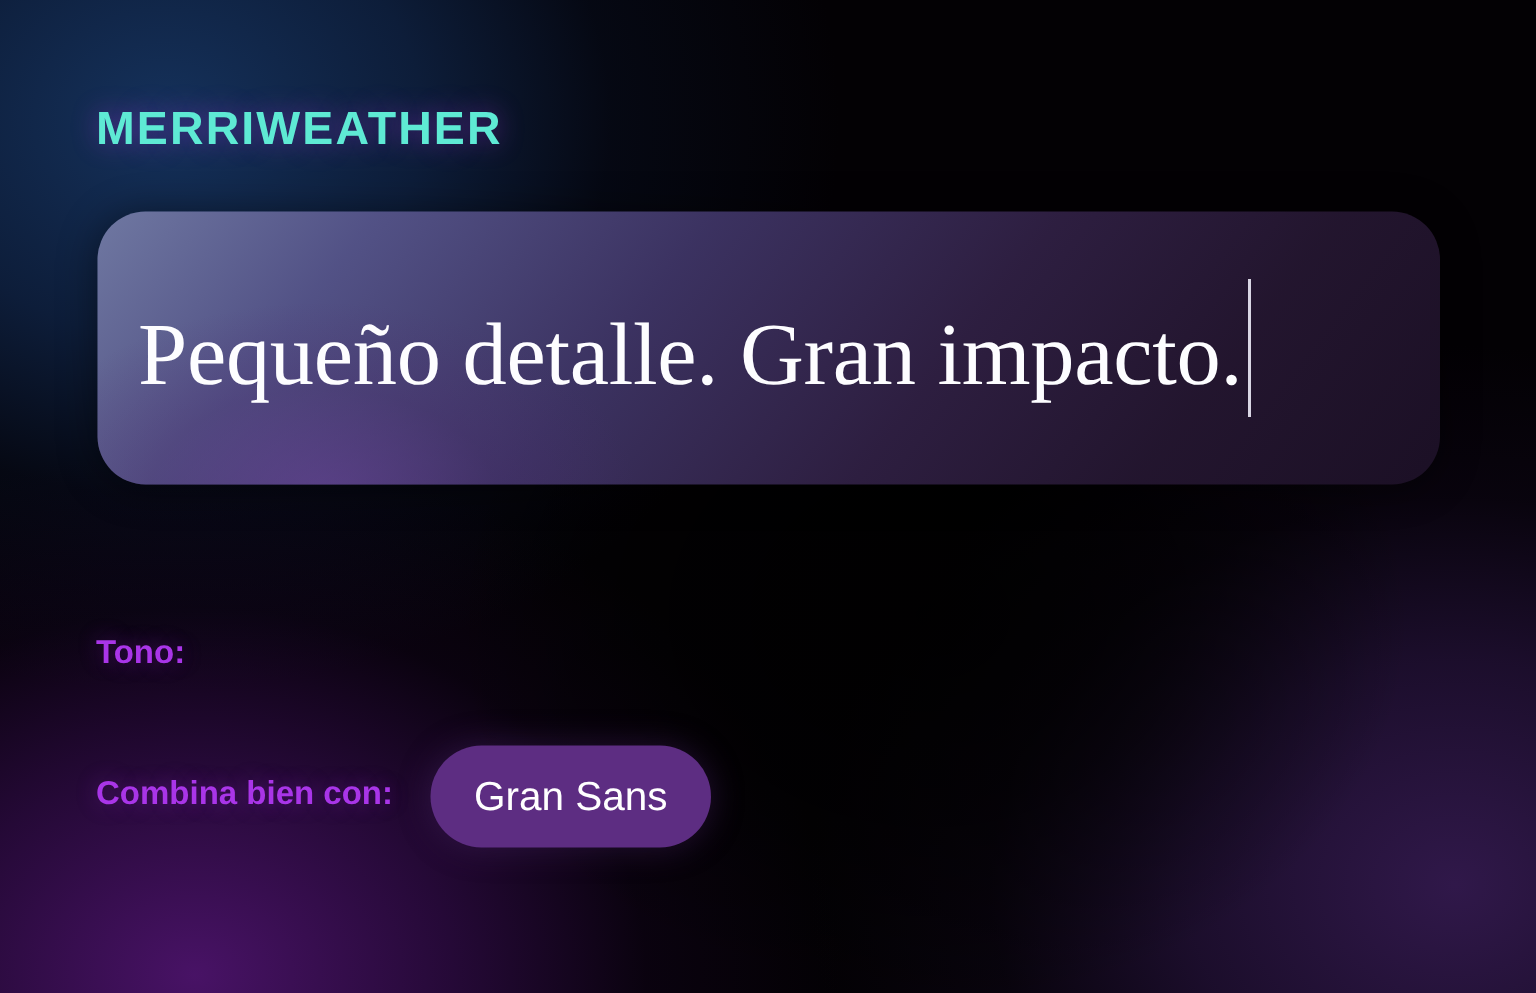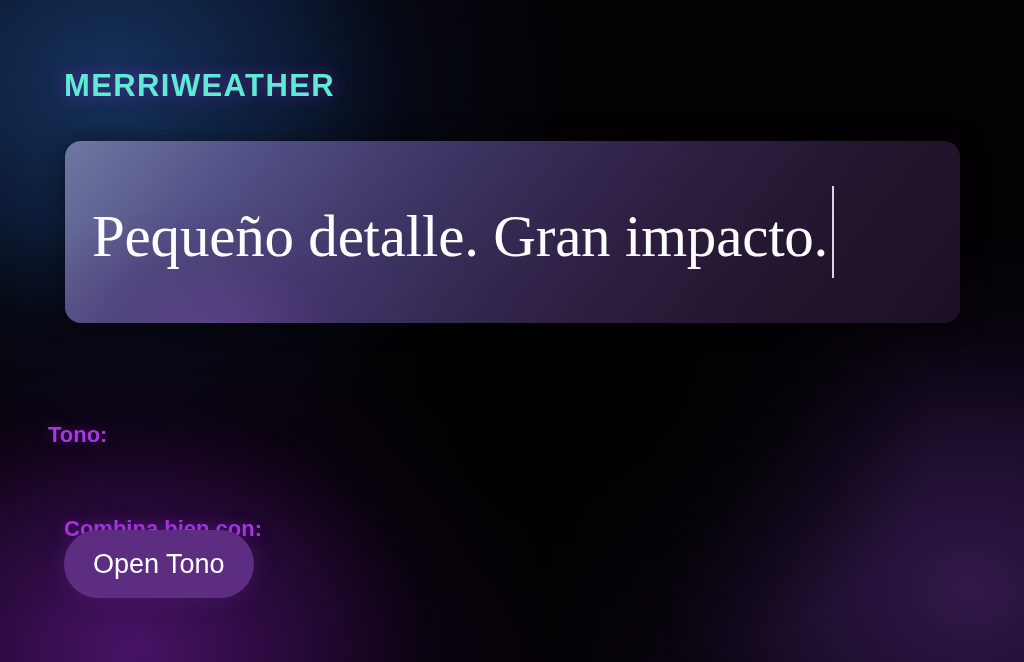--- a/index.html
+++ b/index.html
@@ -92,21 +92,21 @@
     text-shadow: 0 0 18px rgba(169,53,232,0.45);
     white-space: nowrap;
   }
 
   .preview-panel {
     position: absolute;
     left: 65px;
     top: 141px;
     width: 895px;
     height: 182px;
-    border-radius: 16px;
+    border-radius: 32px;
     background:
       linear-gradient(128deg,
         rgba(116,124,166,0.95) 0%,
         rgba(88,86,140,0.92) 18%,
         rgba(64,54,104,0.92) 40%,
         rgba(48,32,68,0.94) 62%,
         rgba(36,22,48,0.96) 80%,
         rgba(28,16,38,0.97) 100%);
     box-shadow: 0 2px 26px rgba(0,0,0,0.45);
     overflow: hidden;
@@ -155,28 +155,27 @@
     background: #d9d6e4;
   }
 
   .meta-row {
     position: absolute;
     display: flex;
     align-items: flex-start;
   }
 
   .meta-row-tone {
-    left: 48px;
+    left: 64px;
     top: 418px;
   }
 
   .meta-row-pair {
     left: 64px;
     top: 512px;
-    flex-direction: column;
   }
 
   .meta-label {
     font-size: 22px;
     font-weight: bold;
     color: #a935e8;
     text-shadow: 0 0 14px rgba(169,53,232,0.35);
     line-height: 1.52;
   }
 
@@ -233,17 +232,17 @@
         <div class="preview-text"><span>Pequeño detalle. Gran impacto.</span><span class="text-caret"></span></div>
       </div>
     </div>
 
     <div class="meta-row meta-row-tone">
       <div class="meta-label meta-label-tone">Tono:</div>
     </div>
 
     <div class="meta-row meta-row-pair">
       <div class="meta-label meta-label-pair">Combina bien con:</div>
-      <div class="pair-pill">Open Tono</div>
+      <div class="pair-pill">Gran Sans</div>
     </div>
 
   </div>
 </div>
 
 </body></html>

